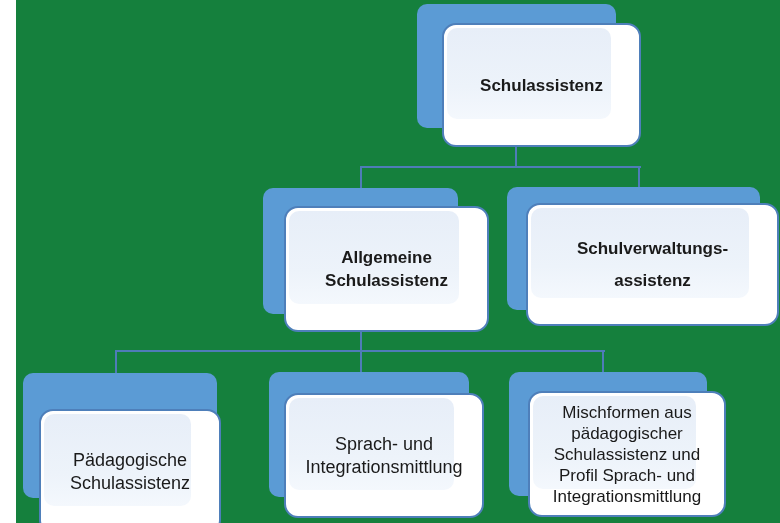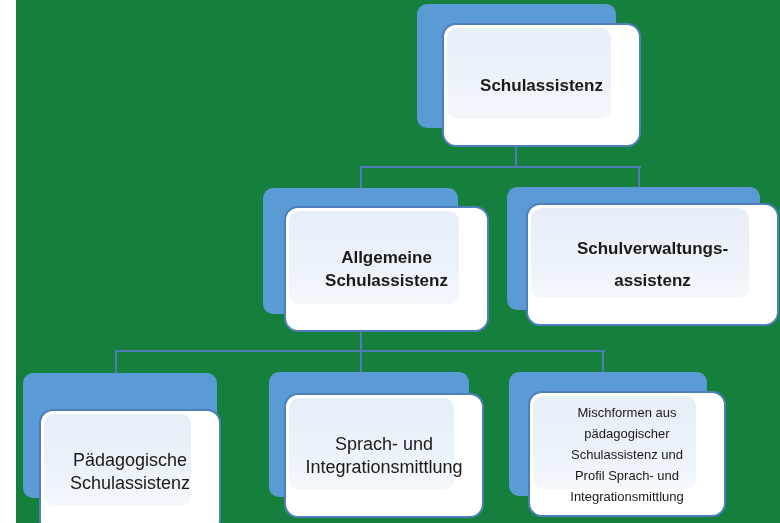--- a/index.html
+++ b/index.html
@@ -59,21 +59,21 @@
     text-align: center;
     color: #1a1a1a;
     white-space: pre-line;
     font-size: 18px;
     line-height: 23px;
     z-index: 3;
     padding: 0 6px;
   }
   .bold .node-label { font-weight: 700; font-size: 17px; }
   .lh-wide .node-label { line-height: 32px; }
-  .lh-tight .node-label { line-height: 21px; font-size: 13px; }
+  .lh-tight .node-label { line-height: 21px; font-size: 17px; }
 
   
   
   #node-root        { left: 401px; top: 4px;   width: 225px; height: 144px; }
   #node-root .back-rect  { left: 0;  top: 0;  width: 199px; height: 124px; }
   #node-root .front-box  { left: 25px; top: 19px; width: 199px; height: 124px; }
 
   
   #node-allgemeine  { left: 247px; top: 188px; width: 217px; height: 145px; }
   #node-allgemeine .back-rect { left: 0; top: 0; width: 195px; height: 126px; }

